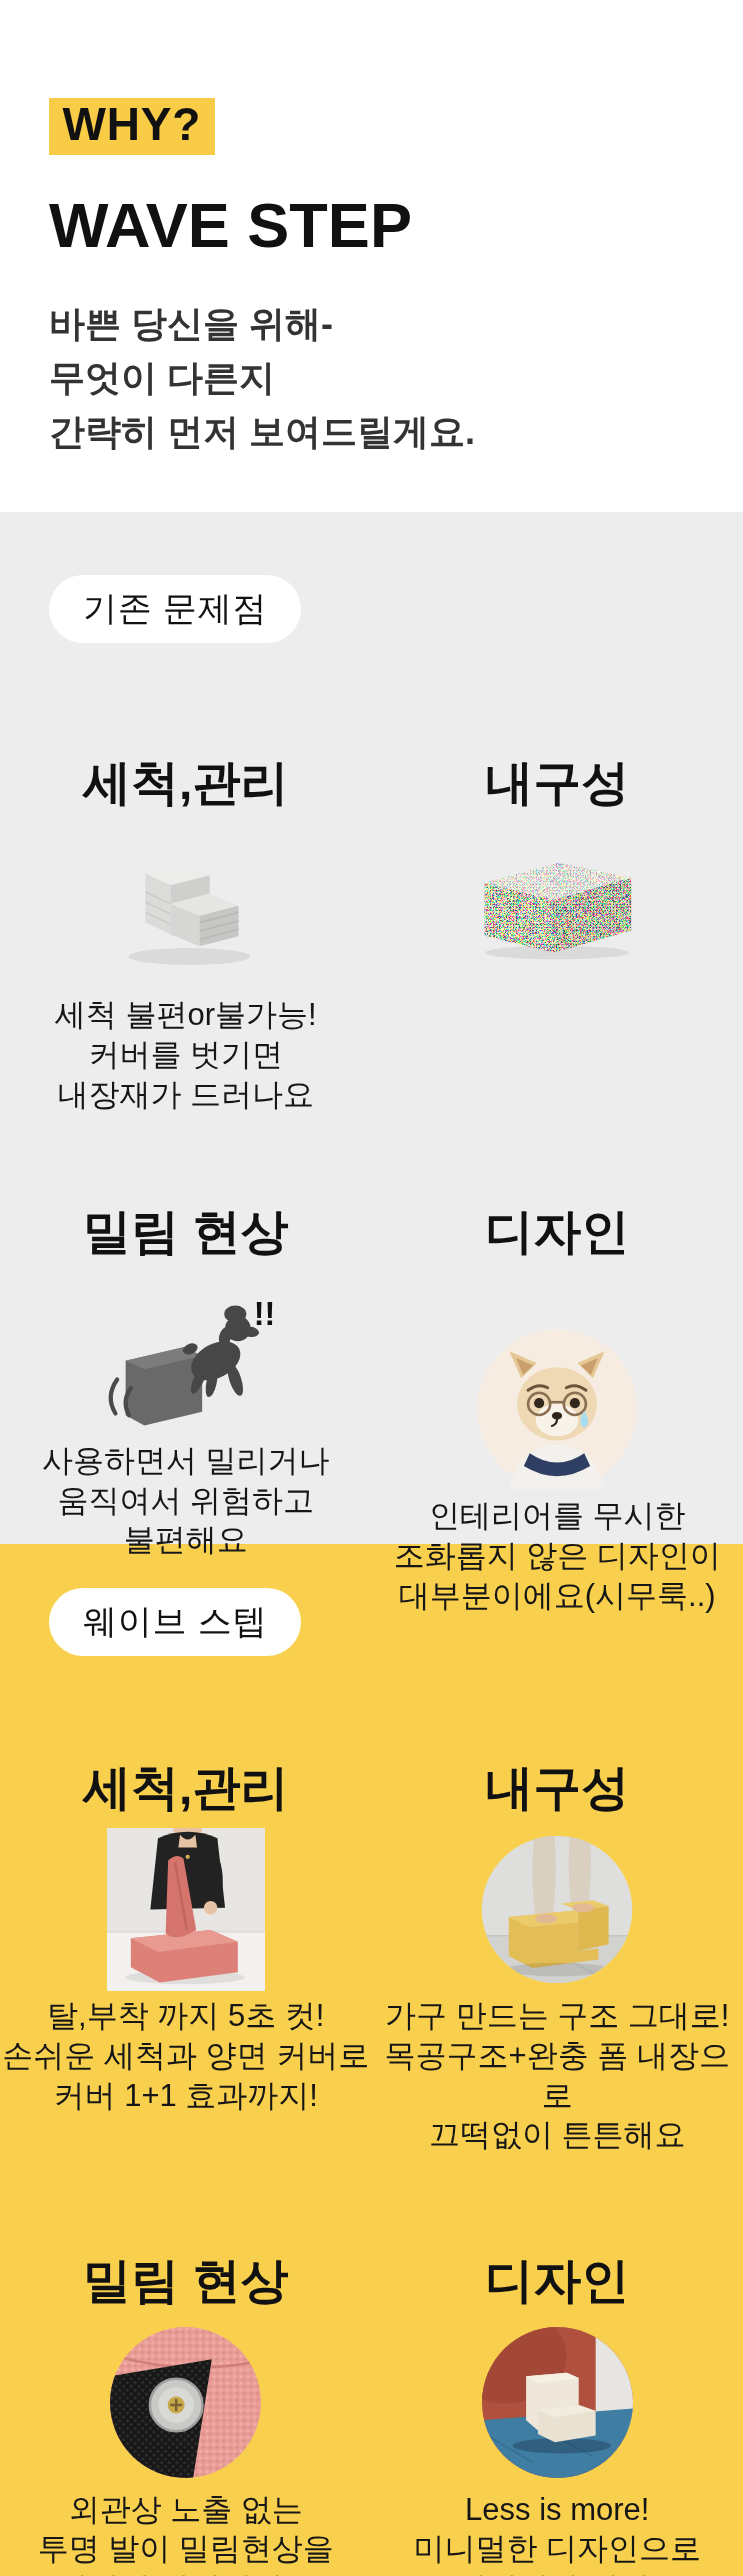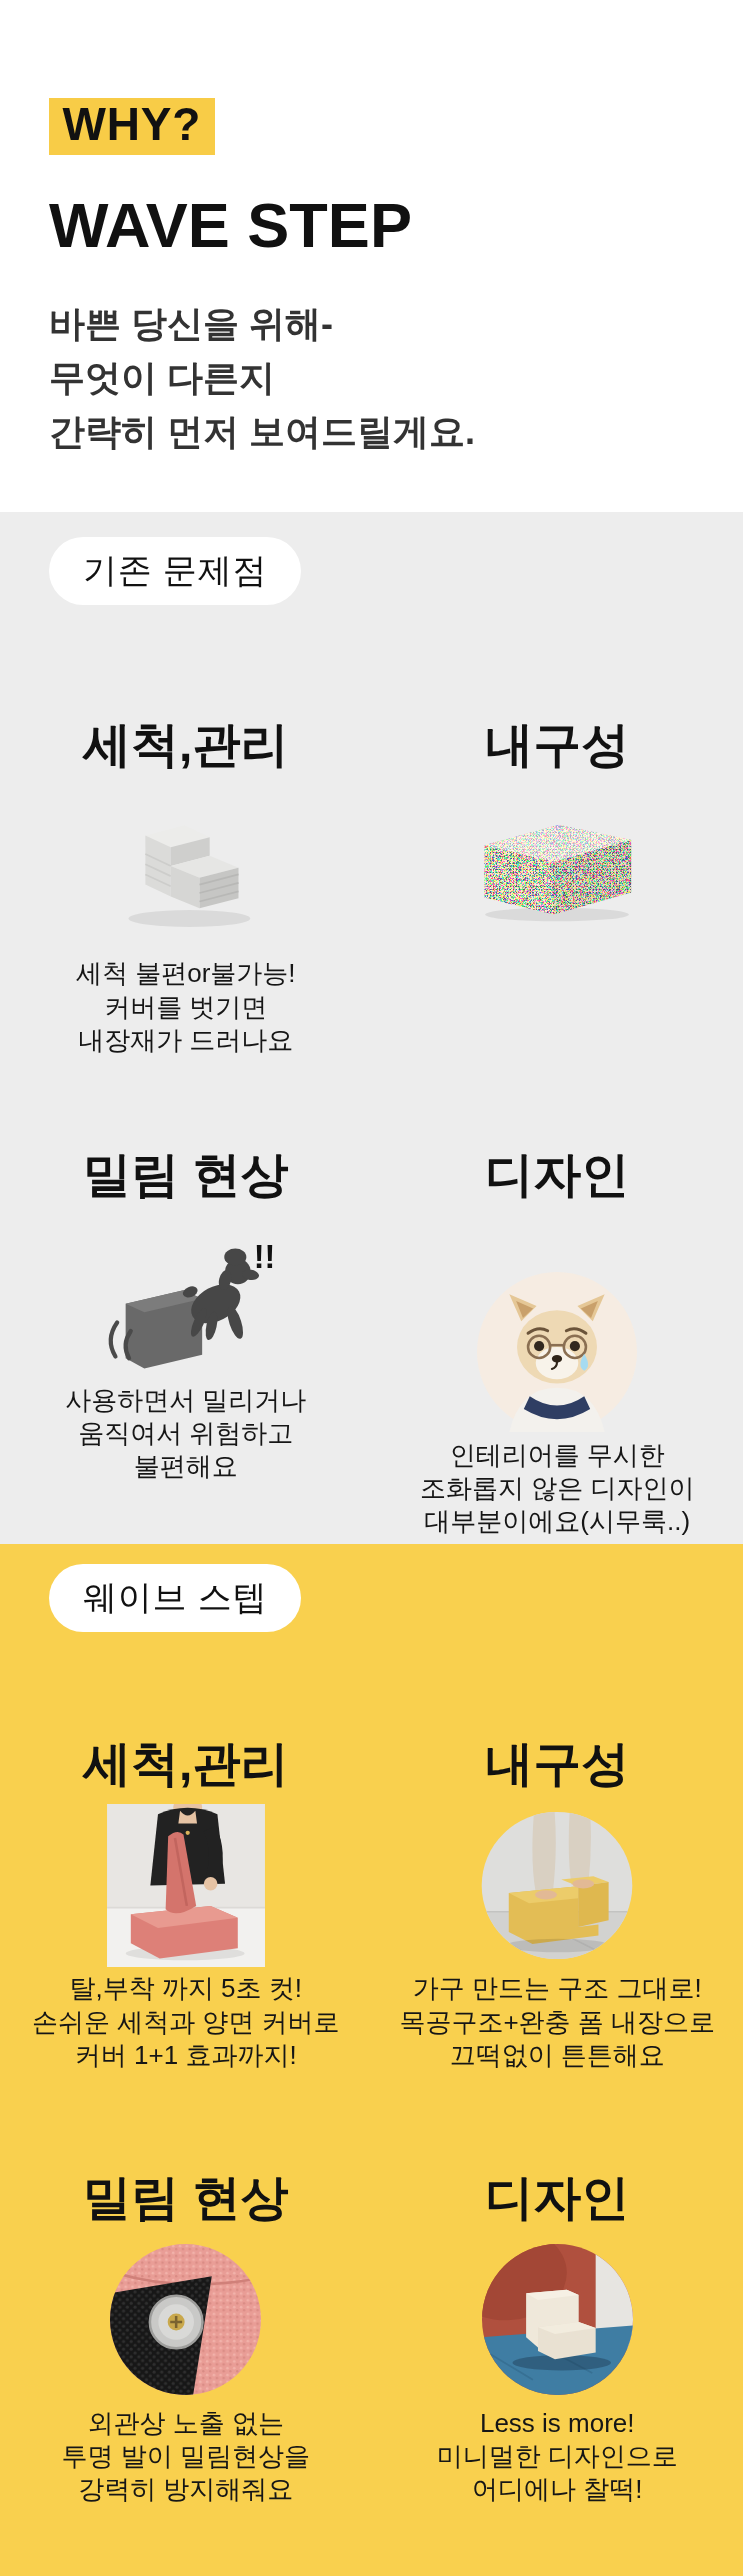--- a/index.html
+++ b/index.html
@@ -8,36 +8,36 @@
 
   
   .hero{box-sizing:border-box;height:512px;padding:98px 49px 12px;}
   .why-badge{display:inline-block;font-size:46px;font-weight:800;letter-spacing:0.8px;
              background:#F8CC47;padding:1.7px 13.6px 6.8px;line-height:1.05;}
   .hero-title{font-size:63px;font-weight:800;letter-spacing:0;margin-top:36px;line-height:1.1;}
   .hero-intro{margin-top:37px;font-size:36px;font-weight:700;line-height:1.5;color:#333;
               white-space:pre-line;}
 
   
-  .section{box-sizing:border-box;height:1032px;padding-top:25px;}
+  .section{box-sizing:border-box;height:1032px;padding-top:63px;}
   .section-grey{background:#EDEDED;}
-  .section-yellow{background:#F9D04E;padding-top:20px;}
+  .section-yellow{background:#F9D04E;padding-top:44px;}
   .pill{display:inline-flex;align-items:center;margin-left:49px;height:68px;padding:0 34px;
         background:#fff;border-radius:37px;font-size:34px;font-weight:500;letter-spacing:0.8px;}
 
   .grid{display:grid;grid-template-columns:1fr 1fr;}
   .g1{margin-top:112px;}
   .g2{margin-top:90px;}
   .g3{margin-top:104px;}
   .g4{margin-top:98px;}
   .feature{display:flex;flex-direction:column;align-items:center;text-align:center;}
   .f-title{font-size:48px;font-weight:800;line-height:1.16;}
   .f-media{height:174px;display:flex;align-items:center;justify-content:center;margin-top:6.8px;}
   .media-lg{height:178px;}
-  .f-caption{font-size:26px;line-height:1.28;color:#161616;white-space:pre-line;}
+  .f-caption{font-size:31px;line-height:1.28;color:#161616;white-space:pre-line;}
   svg{display:block;}
 </style>
 </head>
 <body>
 
 <div class="page">
 
   <div class="hero">
     <span class="why-badge">WHY?</span>
     <div class="hero-title">WAVE STEP</div>

